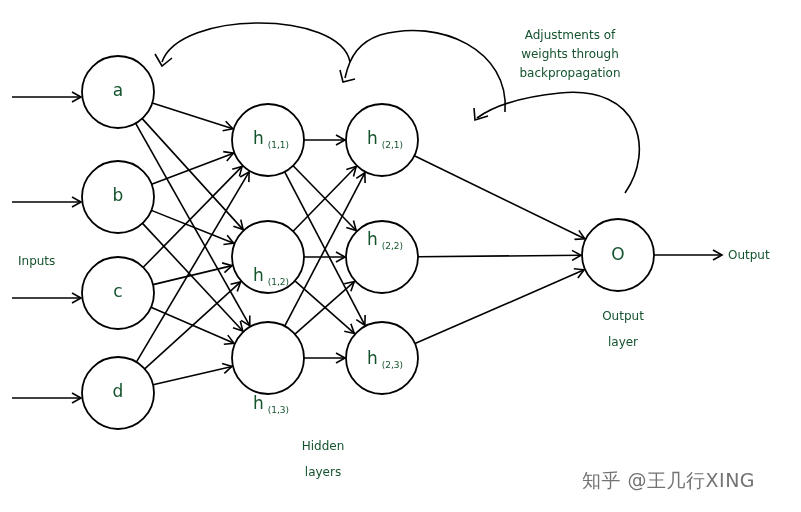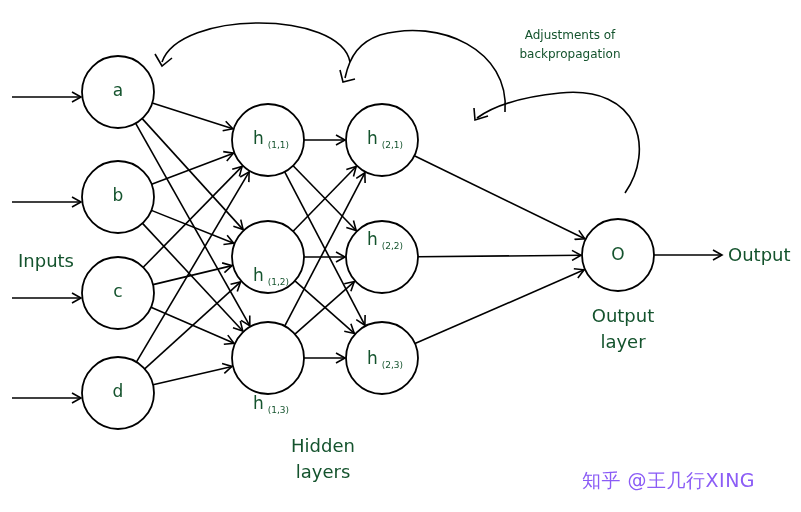--- a/index.html
+++ b/index.html
@@ -1,22 +1,22 @@
 <!DOCTYPE html>
 <html><head>
 <meta charset="utf-8">
 <style>
   html, body { margin: 0; padding: 0; background: #ffffff; }
   body { width: 801px; height: 512px; position: relative; overflow: hidden; font-family: "DejaVu Sans", sans-serif; }
   #diagram { position: absolute; left: 0; top: 0; }
   .lbl { position: absolute; color: #14532d; font-family: "DejaVu Sans", sans-serif; text-align: center; white-space: nowrap; }
   .node-lbl { font-size: 17px; }
-  .big { font-size: 18px; line-height: 26px; }
+  .big { font-size: 12px; line-height: 26px; }
   .note { font-size: 12px; line-height: 19px; }
-  .watermark { position: absolute; left: 582px; top: 468px; font-size: 19px; color: #8b5cf6; font-family: "DejaVu Sans", sans-serif; letter-spacing: 0.5px; }
+  .watermark { position: absolute; left: 582px; top: 468px; font-size: 19px; color: #737373; font-family: "DejaVu Sans", sans-serif; letter-spacing: 0.5px; }
   .sub { font-size: 9px; position: relative; top: 4px; margin-left: 4px; }
 </style>
 </head>
 <body>
 
 <svg id="diagram" width="801" height="512" viewBox="0 0 801 512" xmlns="http://www.w3.org/2000/svg">
   <defs>
     <marker id="arr" markerWidth="12" markerHeight="12" refX="10" refY="6" orient="auto" markerUnits="userSpaceOnUse">
       <path d="M1,1 L10,6 L1,11" fill="none" stroke="#000" stroke-width="1.6"></path>
     </marker>
@@ -98,16 +98,17 @@
 <div class="lbl big" style="left:583px;top:303px;width:80px;">
   <div>Output</div>
   <div>layer</div>
 </div>
 <div class="lbl big" style="left:283px;top:433px;width:80px;">
   <div>Hidden</div>
   <div>layers</div>
 </div>
 <div class="lbl note" style="left:510px;top:26px;width:120px;">
   <div>Adjustments of</div>
+  <div>weights through</div>
   <div>backpropagation</div>
 </div>
 
 <div class="watermark">知乎 @王几行XING</div>
 
 </body></html>

